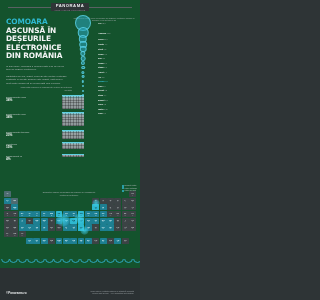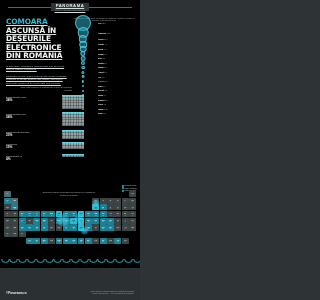--- a/index.html
+++ b/index.html
@@ -4,21 +4,21 @@
 <style>
   * { margin:0; padding:0; box-sizing:border-box; }
   html,body { width:140px; height:300px; }
   body {
     background:#2e3436;
     font-family:"Liberation Sans", sans-serif;
     color:#d8dcdd;
     overflow:hidden;
     position:relative;
   }
-  .page { width:140px; height:300px; position:relative; background:#000000;text-decoration:underline; }
+  .page { width:140px; height:300px; position:relative; background:#14532d; }
 
   
   .masthead { height:14px; display:flex; align-items:center; justify-content:center; position:relative; }
   .masthead .rule { position:absolute; top:7px; left:8px; right:8px; height:1px; background:#5a6163; }
   .logo-wrap { position:relative; z-index:2; background:#2f3537; padding:0 4px; text-align:center; }
   .logo { font-size:4.2px; letter-spacing:0.5px; font-weight:bold; color:#e9eced; white-space:nowrap; }
   .logo-sub { font-size:1.7px; letter-spacing:0.3px; color:#8d9496; margin-top:0.5px; white-space:nowrap; }
 
   
   .hero { position:relative; padding:4px 6px 0 6px; }

